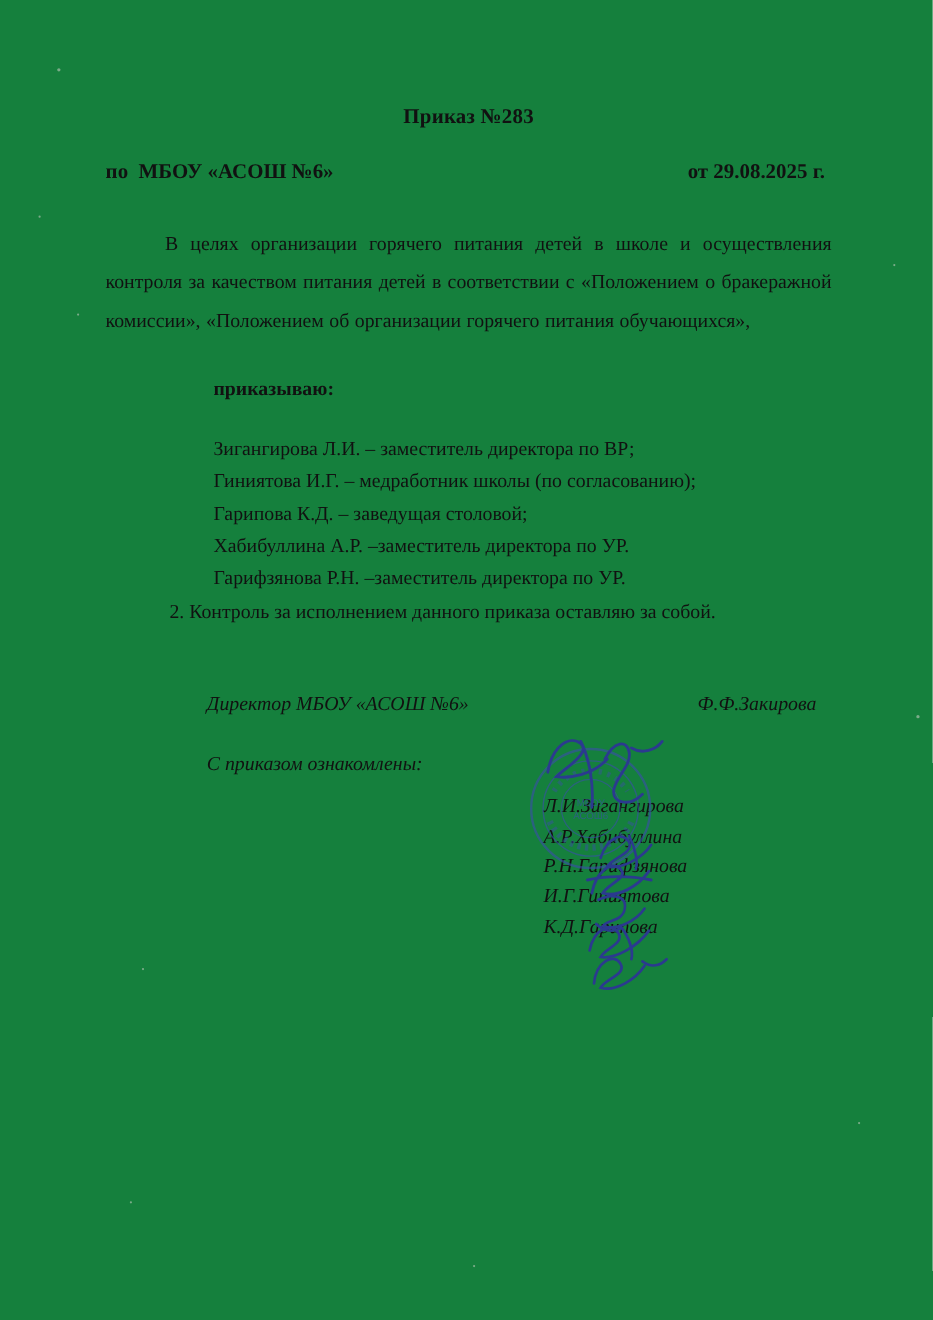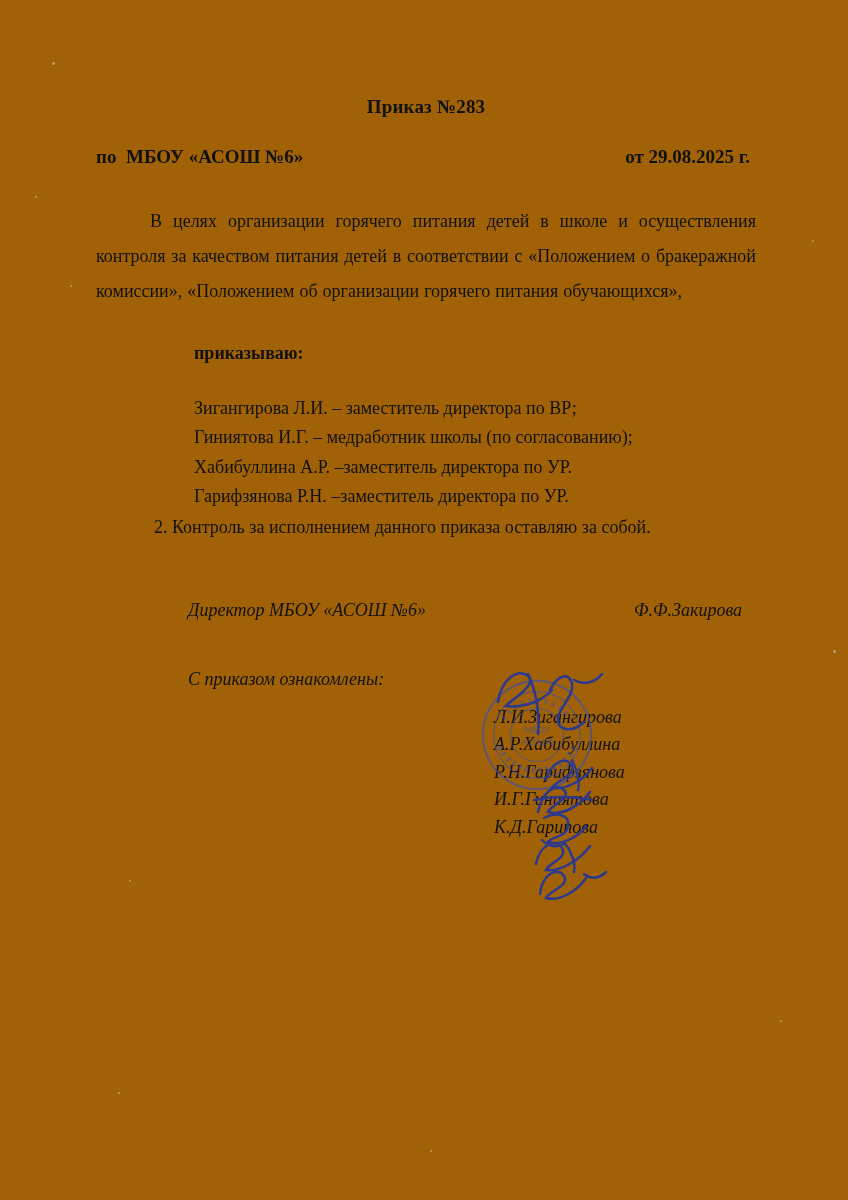--- a/index.html
+++ b/index.html
@@ -12,21 +12,21 @@
     height: 1200px;
     position: relative;
     font-family: "Liberation Serif", serif;
     color: #111111;
     overflow: hidden;
   }
 
   .page {
     position: absolute;
     inset: 0;
-    background: #a16207;
+    background: #15803d;
   }
 
   
   .speckle {
     position: absolute;
     background: #cfcfc9;
     border-radius: 50%;
     opacity: .55;
   }
 
@@ -97,21 +97,21 @@
     display: flex;
     align-items: baseline;
     font-size: 18px;
     padding-left: 92px;
   }
   .sign-row .director-name { margin-left: 208px; }
 
   .ack-label {
     font-size: 18px;
     padding-left: 92px;
-    margin-top: 48px;
+    margin-top: 34px;
   }
 
   .ack-names {
     margin-top: 14px;
     padding-left: 398px;
     font-size: 18px;
     line-height: 1.52;
   }
   .ack-names div { white-space: nowrap; }
 
@@ -156,20 +156,21 @@
       <span class="org-date">от 29.08.2025 г.</span>
     </div>
 
 
     <p class="para">В целях организации горячего питания детей в школе и осуществления контроля за качеством питания детей в соответствии с «Положением о бракеражной комиссии», «Положением об организации горячего питания обучающихся»,</p>
 
     <div class="order-word">приказываю:</div>
 
     <div class="item-row member">Зигангирова Л.И. – заместитель директора по ВР;</div>
     <div class="item-row member">Гиниятова И.Г. – медработник школы (по согласованию);</div>
+    <div class="item-row member">Гарипова К.Д. – заведущая столовой;</div>
     <div class="item-row member">Хабибуллина А.Р. –заместитель директора по УР.</div>
     <div class="item-row member">Гарифзянова Р.Н. –заместитель директора по УР.</div>
     <div class="item-row item-2">2. Контроль за исполнением данного приказа оставляю за собой.</div>
 
     <div class="sign-block">
       <div class="sign-row">
         <span>Директор МБОУ «АСОШ №6»</span>
         <span class="director-name">Ф.Ф.Закирова</span>
       </div>
 

